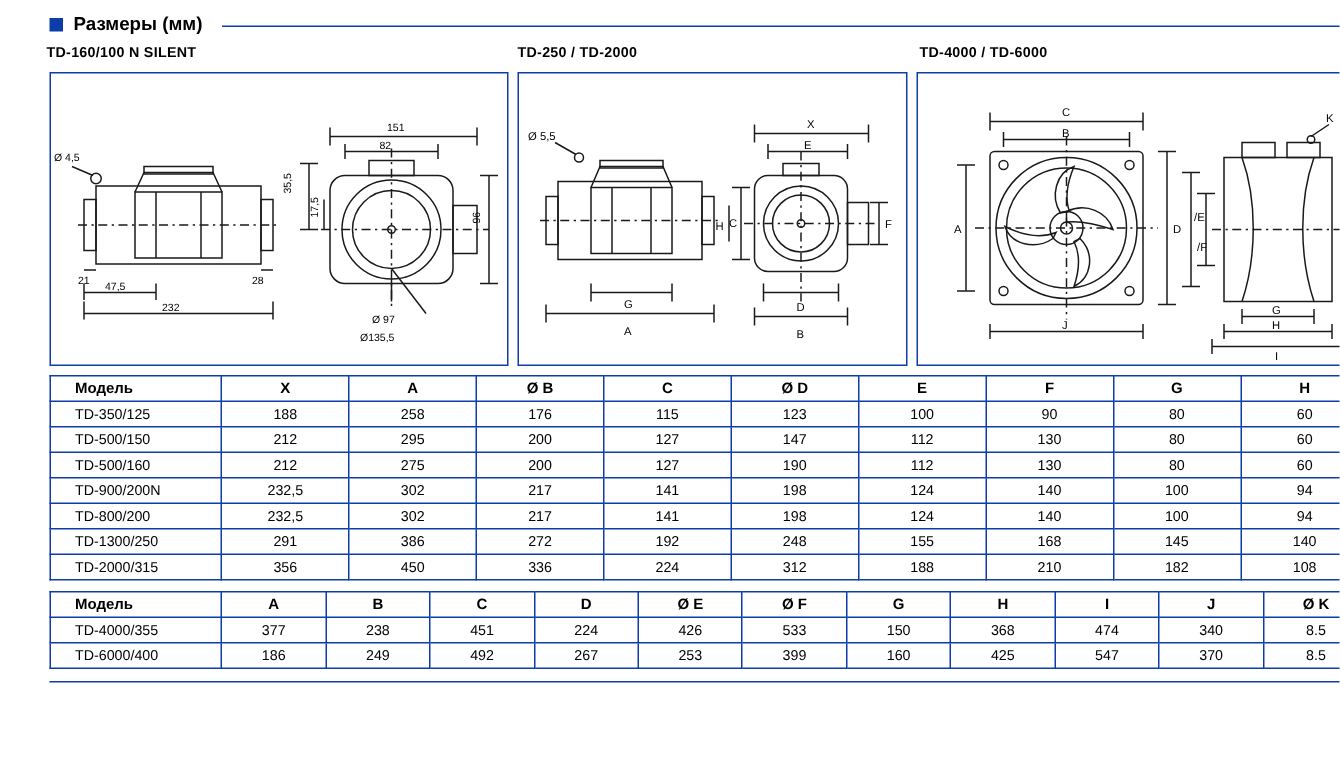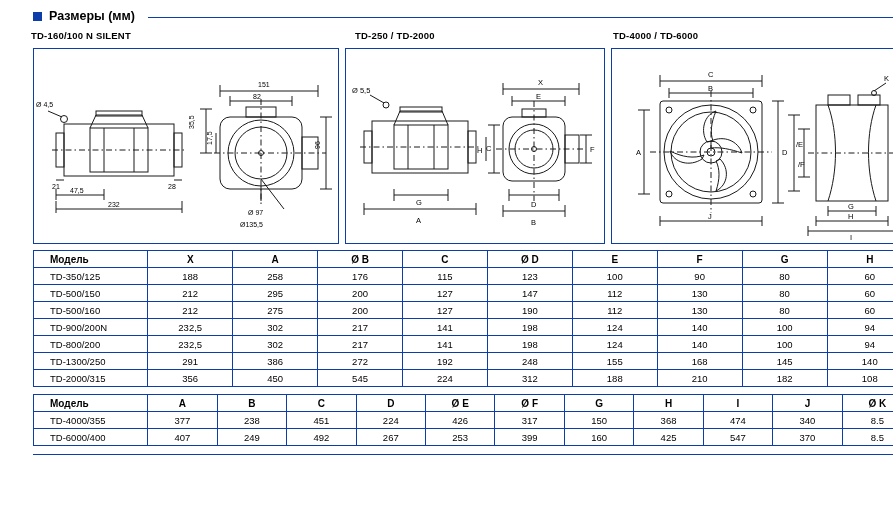--- a/index.html
+++ b/index.html
@@ -113,21 +113,21 @@
 <div class="page">
 
   <div class="header">
     <span class="bullet"></span>
     <span class="title">Размеры (мм)</span>
     <span class="rule"></span>
   </div>
 
   <div class="captions">
     <span class="caption" style="left:4px;text-align:right;">TD-160/100 N SILENT</span>
-    <span class="caption" style="left:328px;text-align:right;">TD-250 / TD-2000</span>
+    <span class="caption" style="left:318px;text-align:right;">TD-250 / TD-2000</span>
     <span class="caption" style="left:586px;">TD-4000 / TD-6000</span>
   </div>
 
   <div class="panels">
 
     <div class="panel" style="left:0px; width:306px;">
       <svg width="304" height="194" viewBox="0 0 304 194">
         <g stroke="#1a1a1a" fill="none" stroke-width="1">
 
           <rect x="30" y="75" width="110" height="52"></rect>
@@ -467,21 +467,21 @@
           <td>248</td>
           <td>155</td>
           <td>168</td>
           <td>145</td>
           <td>140</td>
         </tr>
         <tr>
           <td class="model">TD-2000/315</td>
           <td>356</td>
           <td>450</td>
-          <td>545</td>
+          <td>336</td>
           <td>224</td>
           <td>312</td>
           <td>188</td>
           <td>210</td>
           <td>182</td>
           <td>108</td>
         </tr>
       </tbody>
     </table>
   </div>
@@ -519,30 +519,30 @@
         </tr>
       </thead>
       <tbody>
         <tr>
           <td class="model">TD-4000/355</td>
           <td>377</td>
           <td>238</td>
           <td>451</td>
           <td>224</td>
           <td>426</td>
-          <td>317</td>
+          <td>533</td>
           <td>150</td>
           <td>368</td>
           <td>474</td>
           <td>340</td>
           <td>8.5</td>
         </tr>
         <tr>
           <td class="model">TD-6000/400</td>
-          <td>407</td>
+          <td>186</td>
           <td>249</td>
           <td>492</td>
           <td>267</td>
           <td>253</td>
           <td>399</td>
           <td>160</td>
           <td>425</td>
           <td>547</td>
           <td>370</td>
           <td>8.5</td>

